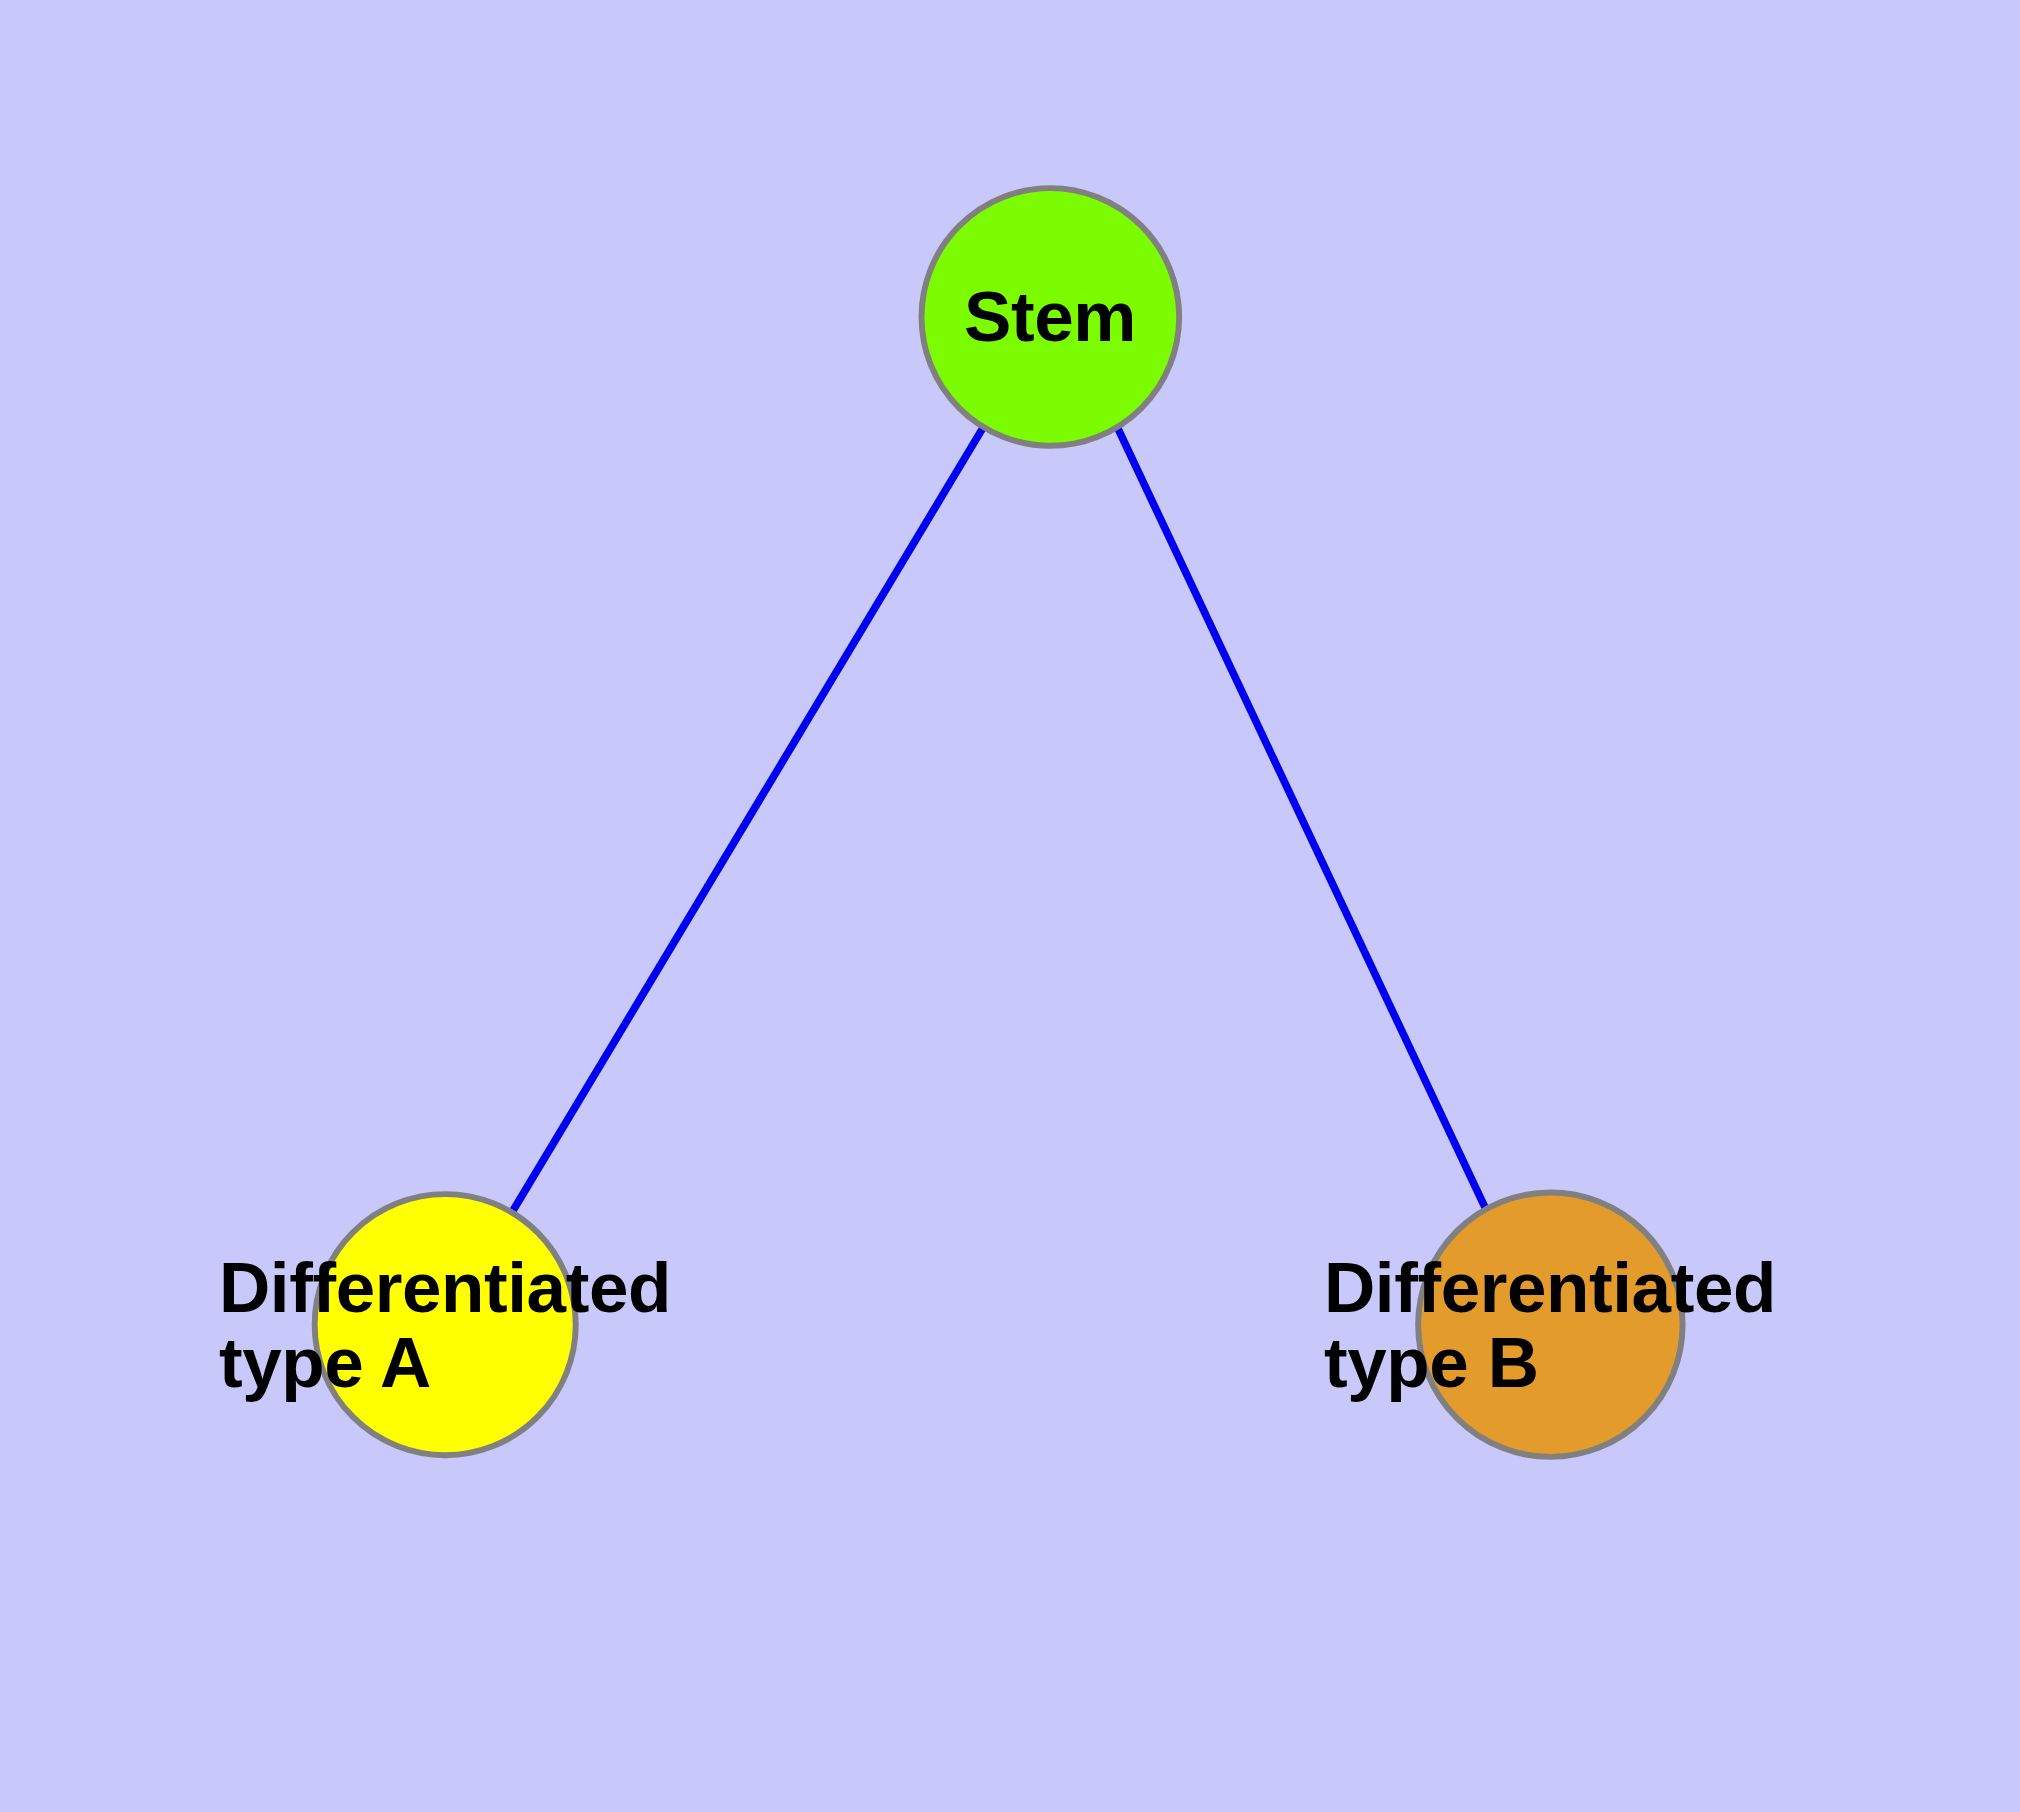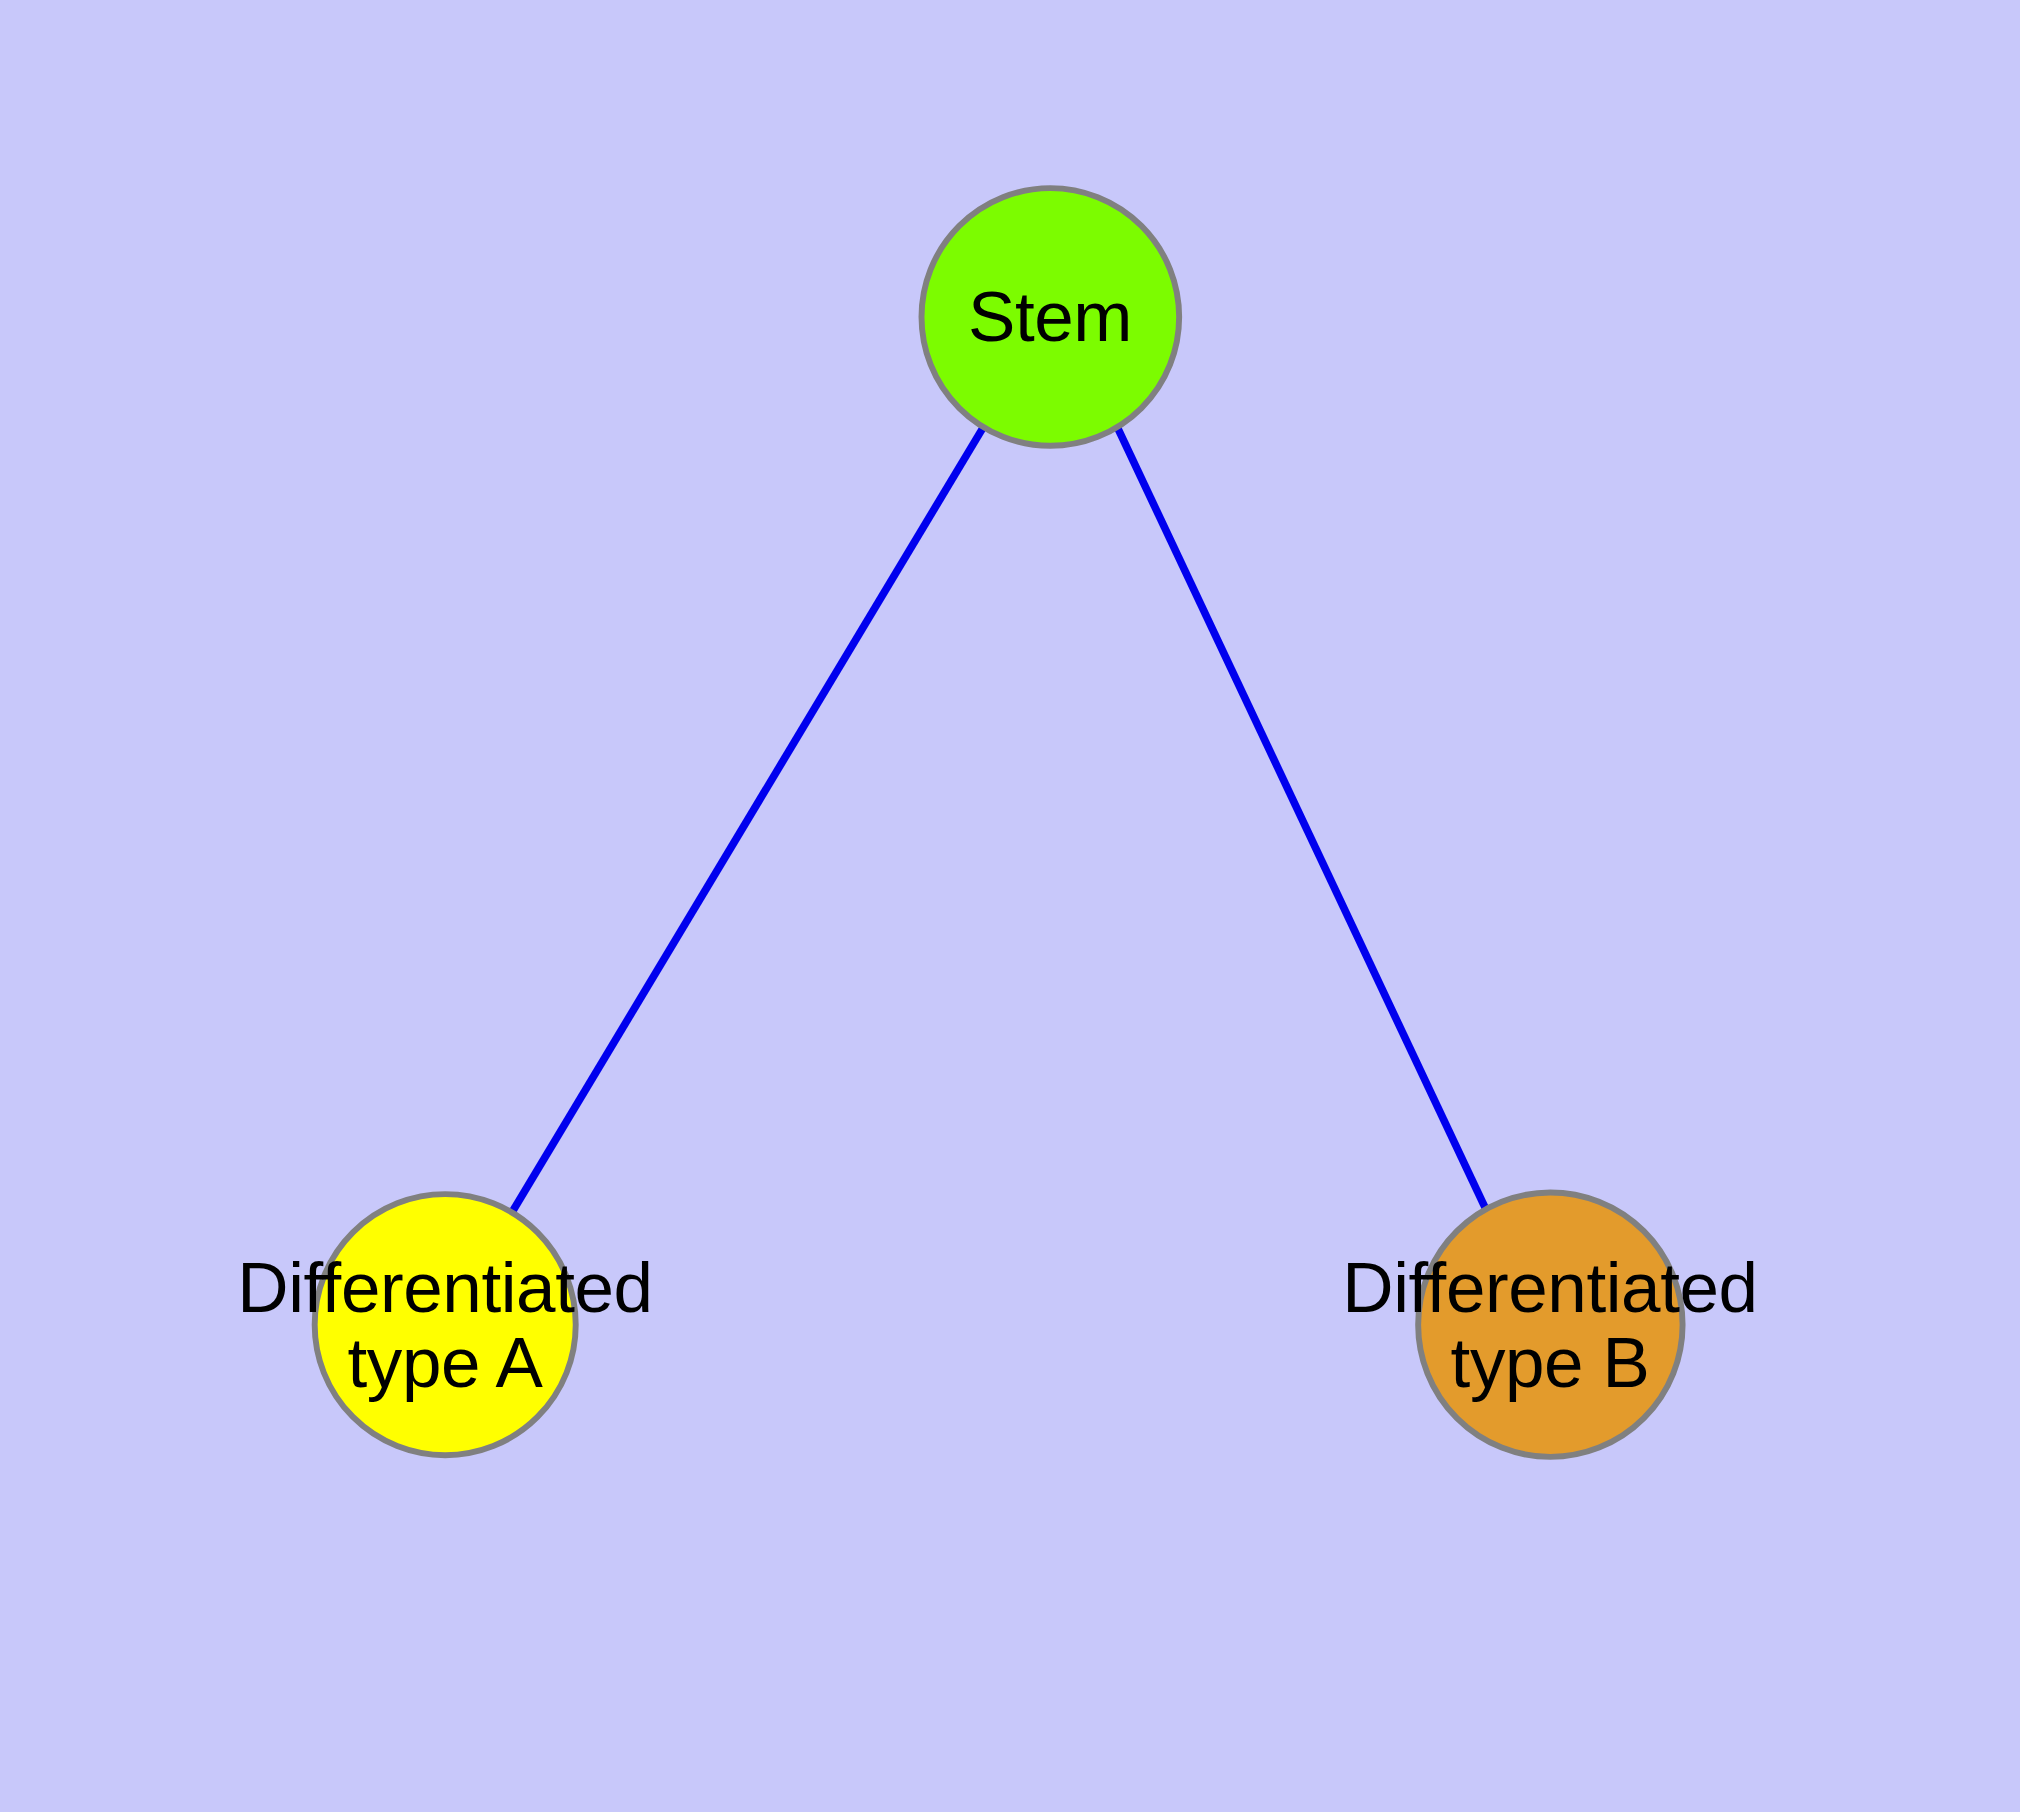--- a/index.html
+++ b/index.html
@@ -25,22 +25,22 @@
   #graph-svg {
     position: absolute;
     left: 0;
     top: 0;
     width: 2021px;
     height: 1812px;
   }
   .node-label {
     position: absolute;
     color: #000000;
-    font-weight: normal;
-    text-align: center;
+    font-weight: bold;
+    text-align: left;
     white-space: pre;
     line-height: 1.06;
     letter-spacing: -0.4px;
     pointer-events: none;
     transform: translate(-50%, -50%);
   }
   .node-label.root {
     font-size: 71px;
   }
   .node-label.leaf {

